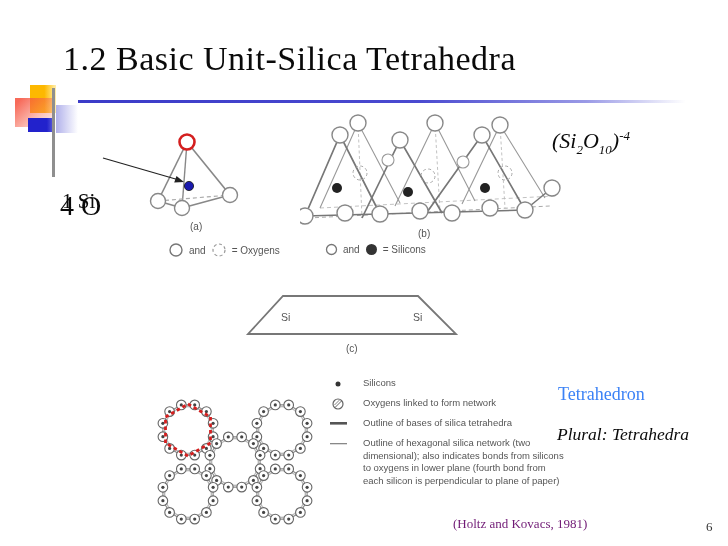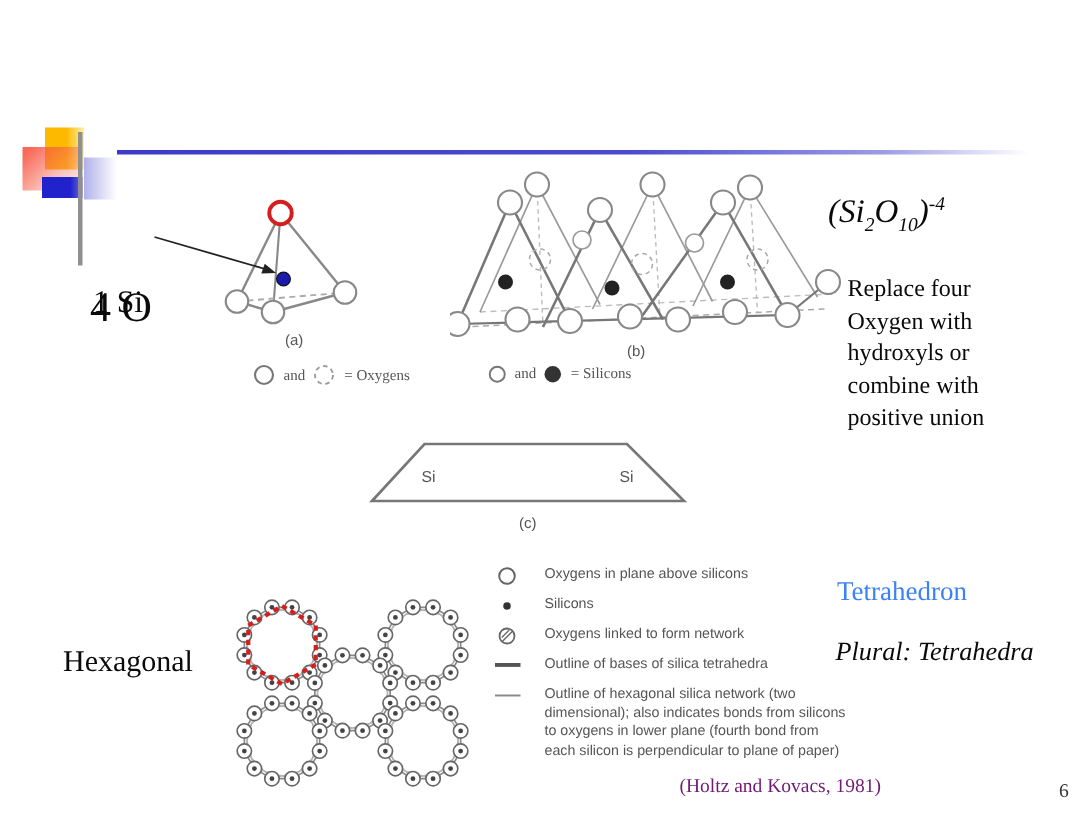--- a/index.html
+++ b/index.html
@@ -29,38 +29,39 @@
   .lab-o{left:60px; top:190px; font-size:28px; color:#0a0a0a;}
   .hexhole{left:42px; top:424px; font-size:20px; color:#0a0a0a; line-height:34px;}
   .hexhole .l2{padding-left:13px;}
   
   .formula{left:552px; top:128px; font-size:22px; color:#0a0a0a; white-space:nowrap;font-style:italic;}
   .formula sub{font-size:13px;}
   .formula sup{font-size:13px;}
   .replace{left:565px; top:182px; width:110px; font-size:16px; line-height:21.5px; color:#0a0a0a;}
   .tetra{left:558px; top:384px; font-size:18px; color:#3b82f6;}
   .plural{left:557px; top:424px; font-size:17.5px; color:#0a0a0a;font-style:italic;}
-  .keyrow{display:flex; align-items:center; gap:5px; font-family:Liberation Serif, serif;
+  .keyrow{display:flex; align-items:center; gap:5px; font-family:Liberation Sans, sans-serif;
     font-size:10px; color:#555;justify-content:space-between;}
   .legend{left:330px; top:377px; width:236px;}
   .lrow{display:flex; margin-bottom:7px; font-family:"Liberation Sans",sans-serif;
     font-size:9.5px; line-height:12.5px; color:#555;}
   .lsym{width:33px; flex:0 0 33px; padding-top:0;}
   .ltext{flex:1;}
   .citation{left:453px; top:516px; font-size:13px; color:#701a75;}
   .pagenum{left:706px; top:519px; font-size:13px; color:#333;}
   svg{display:block;}
   .ringline{fill:none; stroke:#888; stroke-width:1.1;}
   .ringstar{fill:none; stroke:#b0b0b0; stroke-width:0.8;}
 </style>
 </head>
 <body>
 
 <div class="slide">
 
+  <div class="abs title">1.2 Basic Unit-Silica Tetrahedra</div>
   <div class="abs deco-yellow"></div>
   <div class="abs deco-red"></div>
   <div class="abs deco-blue"></div>
   <div class="abs deco-fade"></div>
   <div class="abs hrule"></div>
   <div class="abs vrule"></div>
 
   <div class="abs lab-si">1 Si</div>
   <div class="abs lab-o">4 O</div>
 
@@ -124,27 +125,20 @@
     <circle cx="80" cy="106" r="8" fill="#fff" stroke="#888" stroke-width="1.4"></circle>
     <circle cx="120" cy="103" r="8" fill="#fff" stroke="#888" stroke-width="1.4"></circle>
     <circle cx="152" cy="105" r="8" fill="#fff" stroke="#888" stroke-width="1.4"></circle>
     <circle cx="190" cy="100" r="8" fill="#fff" stroke="#888" stroke-width="1.4"></circle>
     <circle cx="225" cy="102" r="8" fill="#fff" stroke="#888" stroke-width="1.4"></circle>
     <circle cx="252" cy="80" r="8" fill="#fff" stroke="#888" stroke-width="1.4"></circle>
     <text x="118" y="129" font-family="Liberation Sans, sans-serif" font-size="10" fill="#555">(b)</text>
   </svg>
 
   <div class="abs formula"><span>(Si</span><sub>2</sub><span>O</span><sub>10</sub><span>)</span><sup>-4</sup></div>
-  <div class="abs replace">
-    <div>Replace four</div>
-    <div>Oxygen with</div>
-    <div>hydroxyls or</div>
-    <div>combine with</div>
-    <div>positive union</div>
-  </div>
 
   <div class="abs keyrow" style="left:168px; top:242px;">
     <svg width="16" height="16">
         <circle cx="8" cy="8" r="6" fill="none" stroke="#777" stroke-width="1.4"></circle>
       </svg>
     <span>and</span>
     <svg width="16" height="16">
         <circle cx="8" cy="8" r="6" fill="none" stroke="#999" stroke-width="1.2" stroke-dasharray="3 2.5"></circle>
       </svg>
     <span>= Oxygens</span>
@@ -161,28 +155,20 @@
   </div>
 
   <svg class="abs" style="left:240px; top:288px;" width="225" height="72" viewBox="0 0 225 72">
     <polygon points="43,8 178,8 216,46 8,46" fill="none" stroke="#777" stroke-width="1.8"></polygon>
     <text x="41" y="33" font-family="Liberation Sans, sans-serif" font-size="10.5" fill="#555">Si</text>
     <text x="173" y="33" font-family="Liberation Sans, sans-serif" font-size="10.5" fill="#555">Si</text>
     <text x="106" y="64" font-family="Liberation Sans, sans-serif" font-size="10" fill="#555">(c)</text>
   </svg>
 
   <div class="abs legend">
-    <div class="lrow">
-      <span class="lsym">
-        <svg width="14" height="13">
-            <circle cx="8" cy="7" r="5.2" fill="none" stroke="#666" stroke-width="1.3"></circle>
-          </svg>
-      </span>
-      <span class="ltext">Oxygens in plane above silicons</span>
-    </div>
     <div class="lrow">
       <span class="lsym">
         <svg width="14" height="13">
             <circle cx="8" cy="7" r="2.5" fill="#333"></circle>
           </svg>
       </span>
       <span class="ltext">Silicons</span>
     </div>
     <div class="lrow">
       <span class="lsym">
@@ -209,21 +195,20 @@
           </svg>
       </span>
       <span class="ltext">Outline of hexagonal silica network (two dimensional); also indicates bonds from silicons to oxygens in lower plane (fourth bond from each silicon is perpendicular to plane of paper)</span>
     </div>
   </div>
 
   <div class="abs tetra">Tetrahedron</div>
   <div class="abs plural">Plural: Tetrahedra</div>
 
   <div class="abs hexhole">
-    <div class="l1">Hexagonal</div>
   </div>
 
   <svg class="abs" style="left:126px; top:390px;" width="222" height="156" viewBox="0 0 222 156">
     <g id="rings">
         <polygon points="87.1,46.7 80.4,58.4 68.7,65.1 55.3,65.1 43.6,58.4 36.9,46.7 36.9,33.3 43.6,21.6 55.3,14.9 68.7,14.9 80.4,21.6 87.1,33.3" class="ringline"></polygon>
         <polygon points="87.1,46.7 68.7,65.1 43.6,58.4 36.9,33.3 55.3,14.9 80.4,21.6" class="ringstar"></polygon>
         <polygon points="80.4,58.4 55.3,65.1 36.9,46.7 43.6,21.6 68.7,14.9 87.1,33.3" class="ringstar"></polygon>
         <circle cx="87.1" cy="46.7" r="4.8" fill="#fff" stroke="#666" stroke-width="1.1"></circle>
         <circle cx="87.1" cy="46.7" r="1.6" fill="#444"></circle>
         <circle cx="80.4" cy="58.4" r="4.8" fill="#fff" stroke="#666" stroke-width="1.1"></circle>

